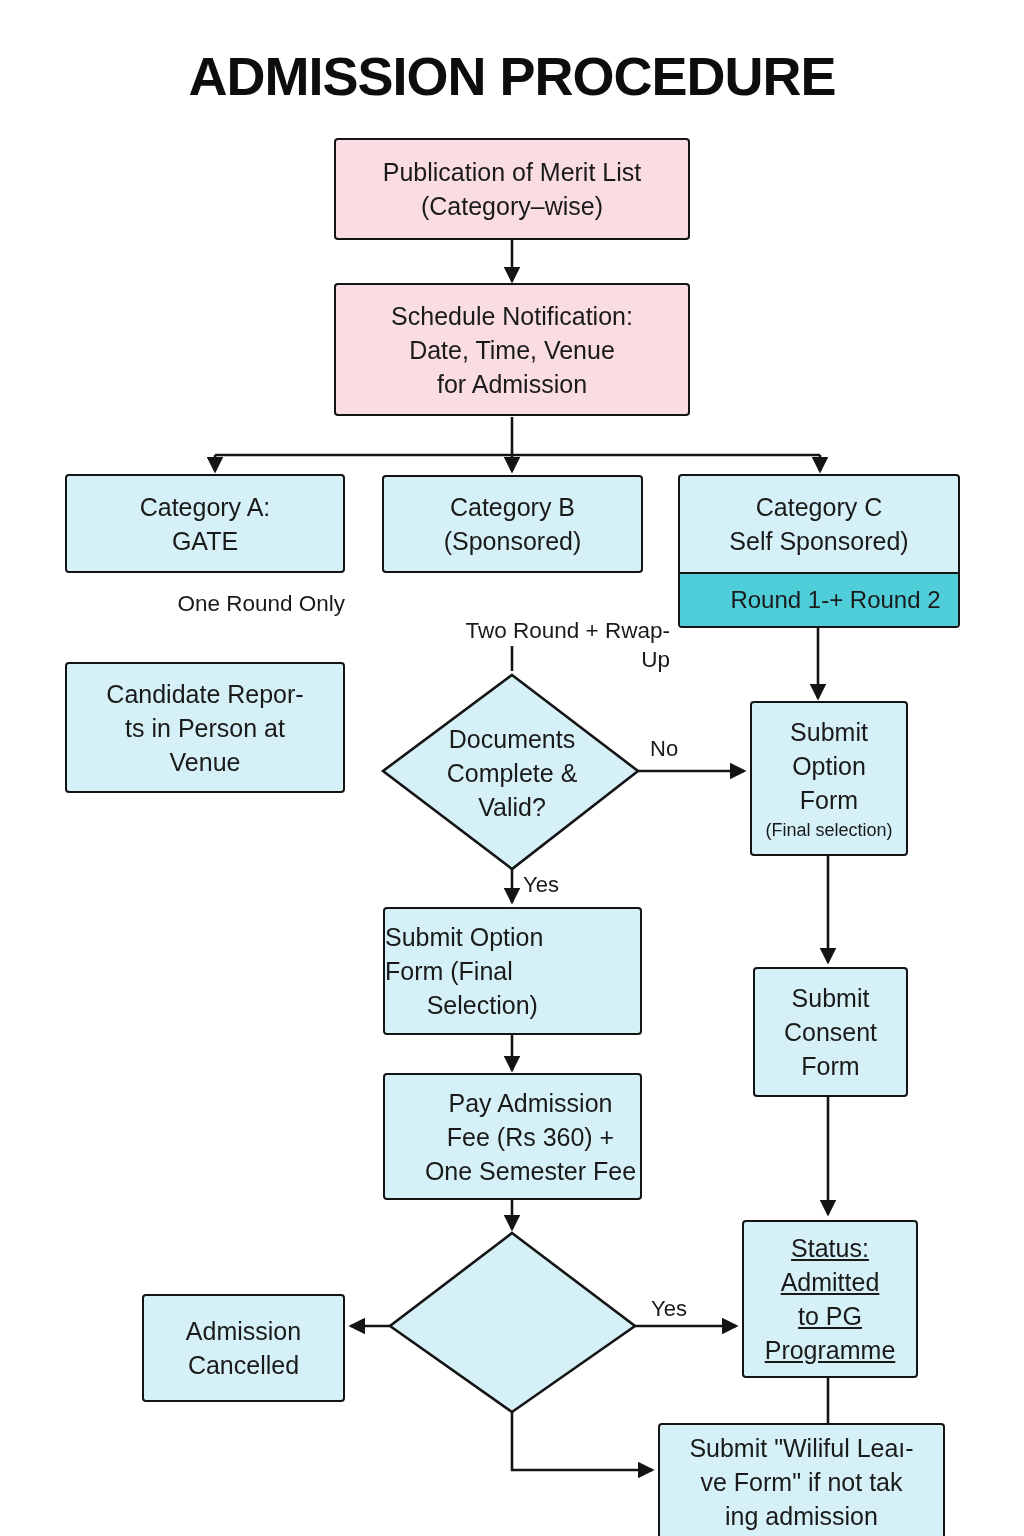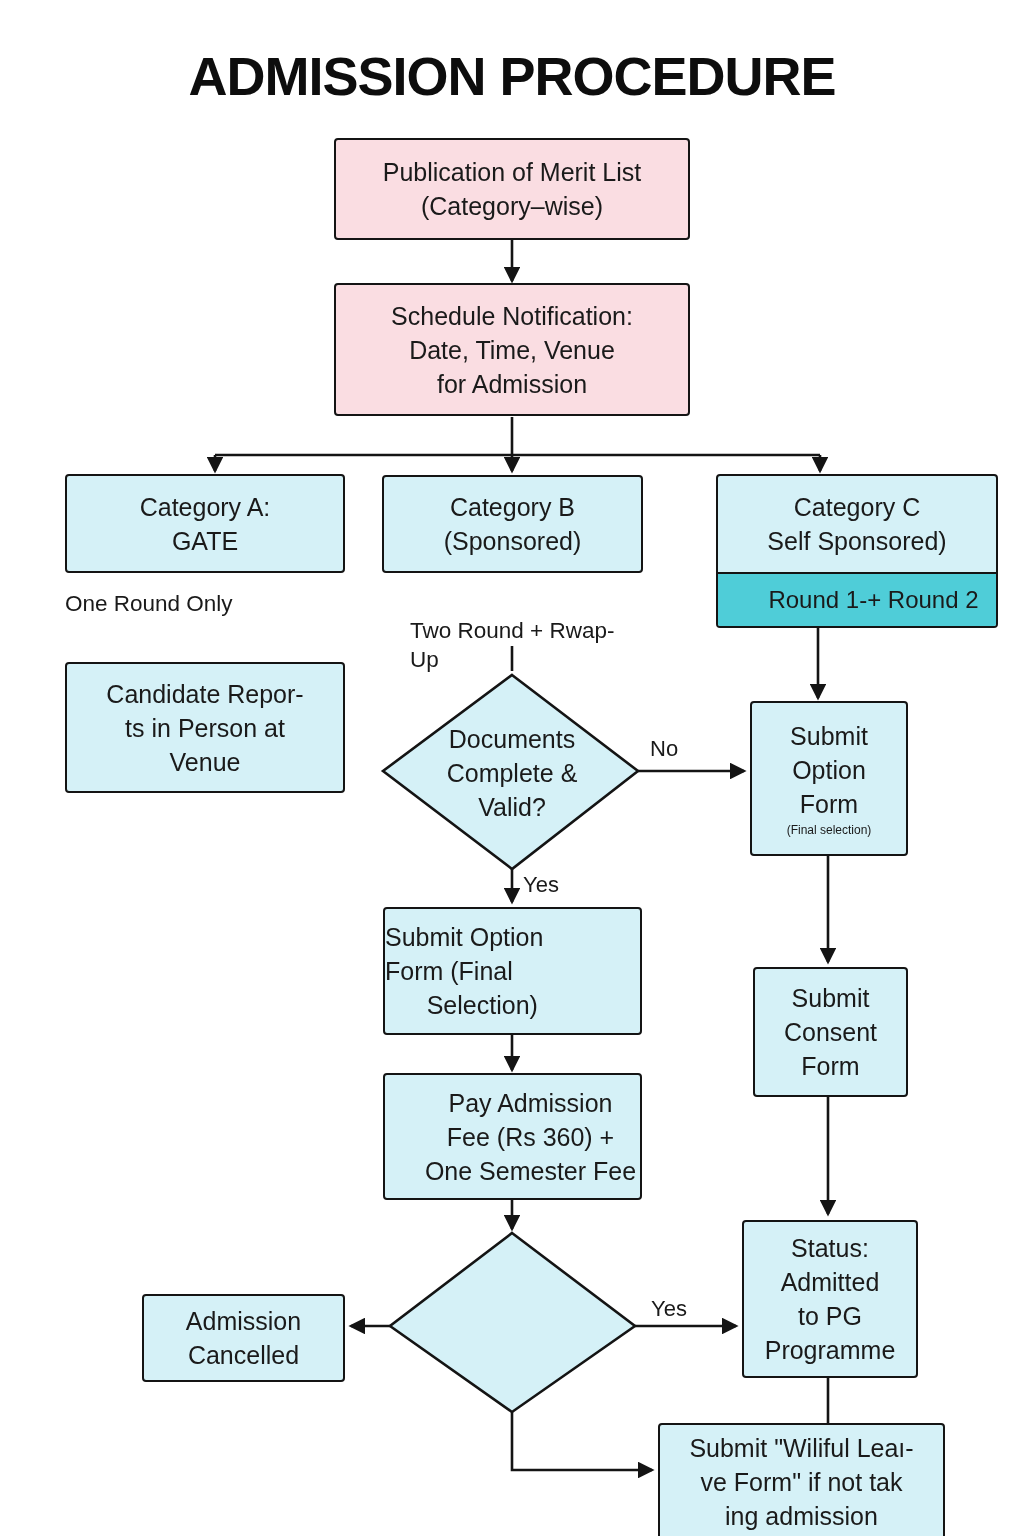--- a/index.html
+++ b/index.html
@@ -36,23 +36,23 @@
   .box.leftalign .txt{text-align:left;}
   .box.column{flex-direction:column;padding:0;overflow:hidden;}
   .catc-top{flex:1;width:100%;display:flex;align-items:center;justify-content:center;}
   .catc-band{
     width:100%;height:54px;background:var(--teal);
     border-top:2.4px solid var(--border);
     display:flex;align-items:center;justify-content:center;
     box-sizing:border-box;
   }
   .catc-band .txt{font-size:24px;margin-left:33px;}
-  .subtxt{font-size:12px;line-height:1.3;text-align:center;white-space:pre-wrap;margin-top:2px;}
+  .subtxt{font-size:18px;line-height:1.3;text-align:center;white-space:pre-wrap;margin-top:2px;}
   .note{
-    position:absolute;text-align:left;white-space:pre-wrap;
+    position:absolute;text-align:right;white-space:pre-wrap;
     font-size:22.5px;line-height:1.3;color:var(--text);
   }
   .dtext{
     position:absolute;display:flex;align-items:center;justify-content:center;
     text-align:center;white-space:pre-wrap;font-size:25px;line-height:1.36;
   }
   .edgelabel{position:absolute;font-size:22px;color:var(--text);}
 </style>
 </head>
 <body>
@@ -103,21 +103,21 @@
     <div class="txt">Schedule Notification:
 Date, Time, Venue
 for Admission</div>
   </div>
 
   <div class="box" style="left:382px;top:475px;width:261px;height:98px;">
     <div class="txt">Category B
 (Sponsored)</div>
   </div>
 
-  <div class="box column" style="left:716px;top:474px;width:282px;height:154px;">
+  <div class="box column" style="left:678px;top:474px;width:282px;height:154px;">
     <div class="catc-top">
       <div class="txt">Category C
 Self Sponsored)</div>
     </div>
     <div class="catc-band">
       <div class="txt">Round 1-+ Round 2</div>
     </div>
   </div>
 
   <div class="note" style="left:65px;top:589px;width:280px;">One Round Only</div>
@@ -160,26 +160,26 @@
 
   <div class="box" style="left:383px;top:1073px;width:259px;height:127px;padding-left:36px;">
     <div class="txt">Pay Admission
 Fee (Rs 360) +
 One Semester Fee</div>
   </div>
 
 
   <div class="edgelabel" style="left:651px;top:1296px;">Yes</div>
 
-  <div class="box" style="left:142px;top:1294px;width:203px;height:88px;">
+  <div class="box" style="left:142px;top:1294px;width:203px;height:108px;">
     <div class="txt">Admission
 Cancelled</div>
   </div>
 
-  <div class="box" style="left:742px;top:1220px;width:176px;height:158px;">
+  <div class="box" style="left:742px;top:1220px;width:176px;height:158px;text-decoration:underline;">
     <div class="txt">Status:
 Admitted
 to PG
 Programme</div>
   </div>
 
   <div class="box" style="left:658px;top:1423px;width:287px;height:118px;">
     <div class="txt">Submit "Wiliful Leaı-
 ve Form" if not tak
 ing admission</div>

